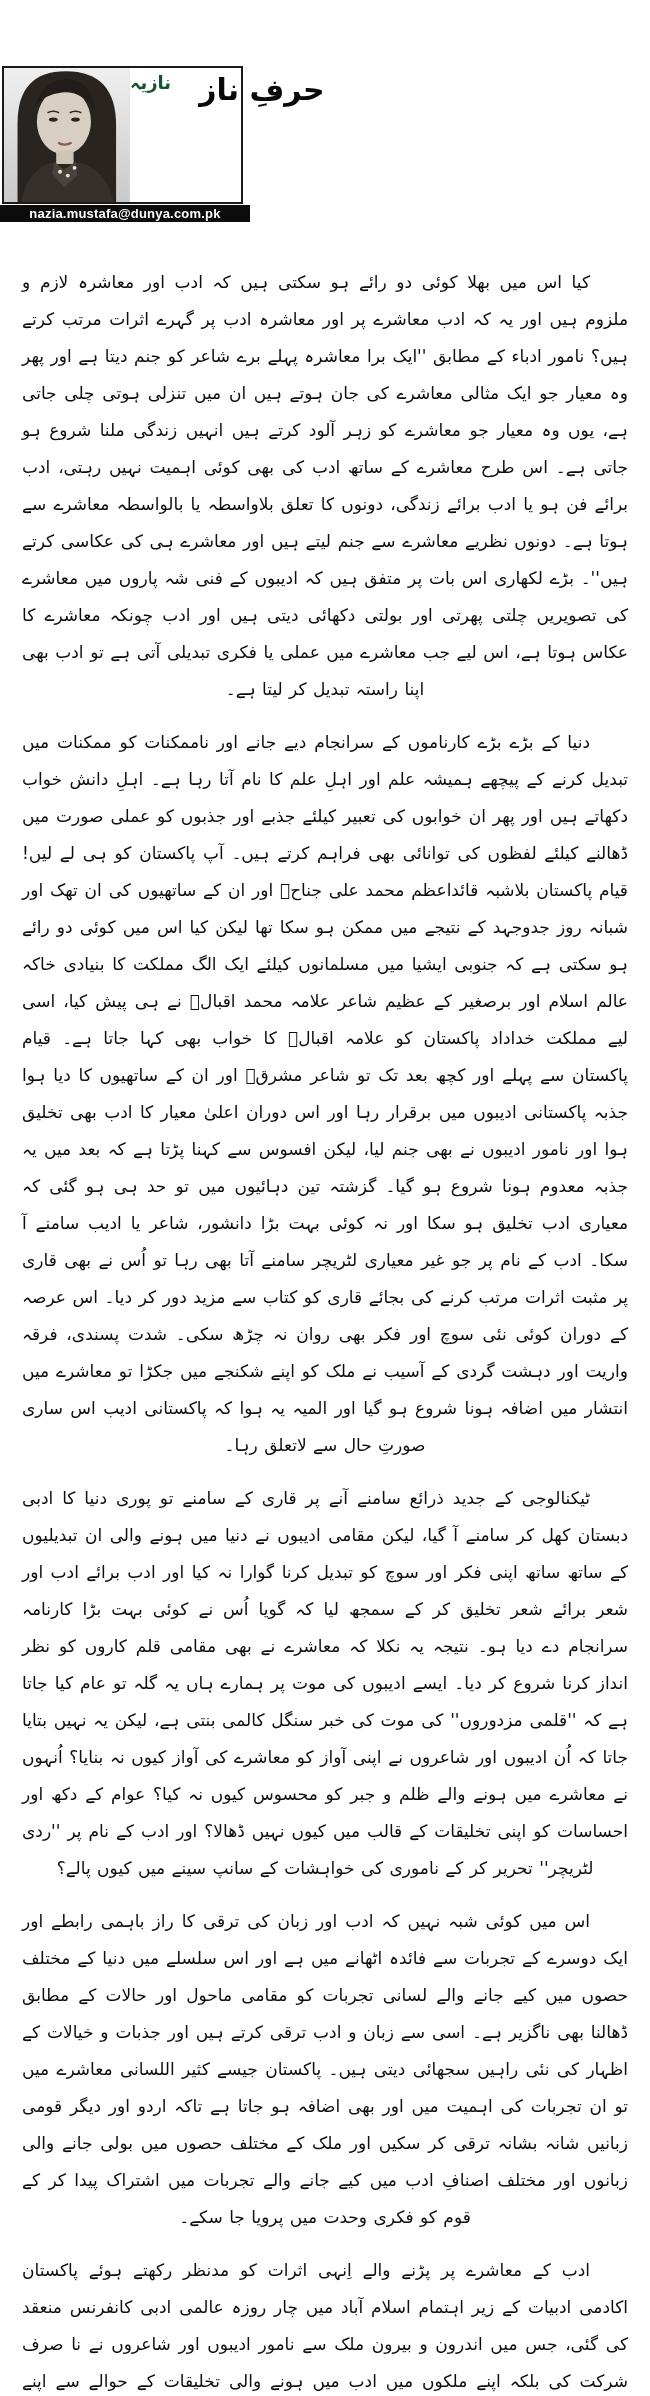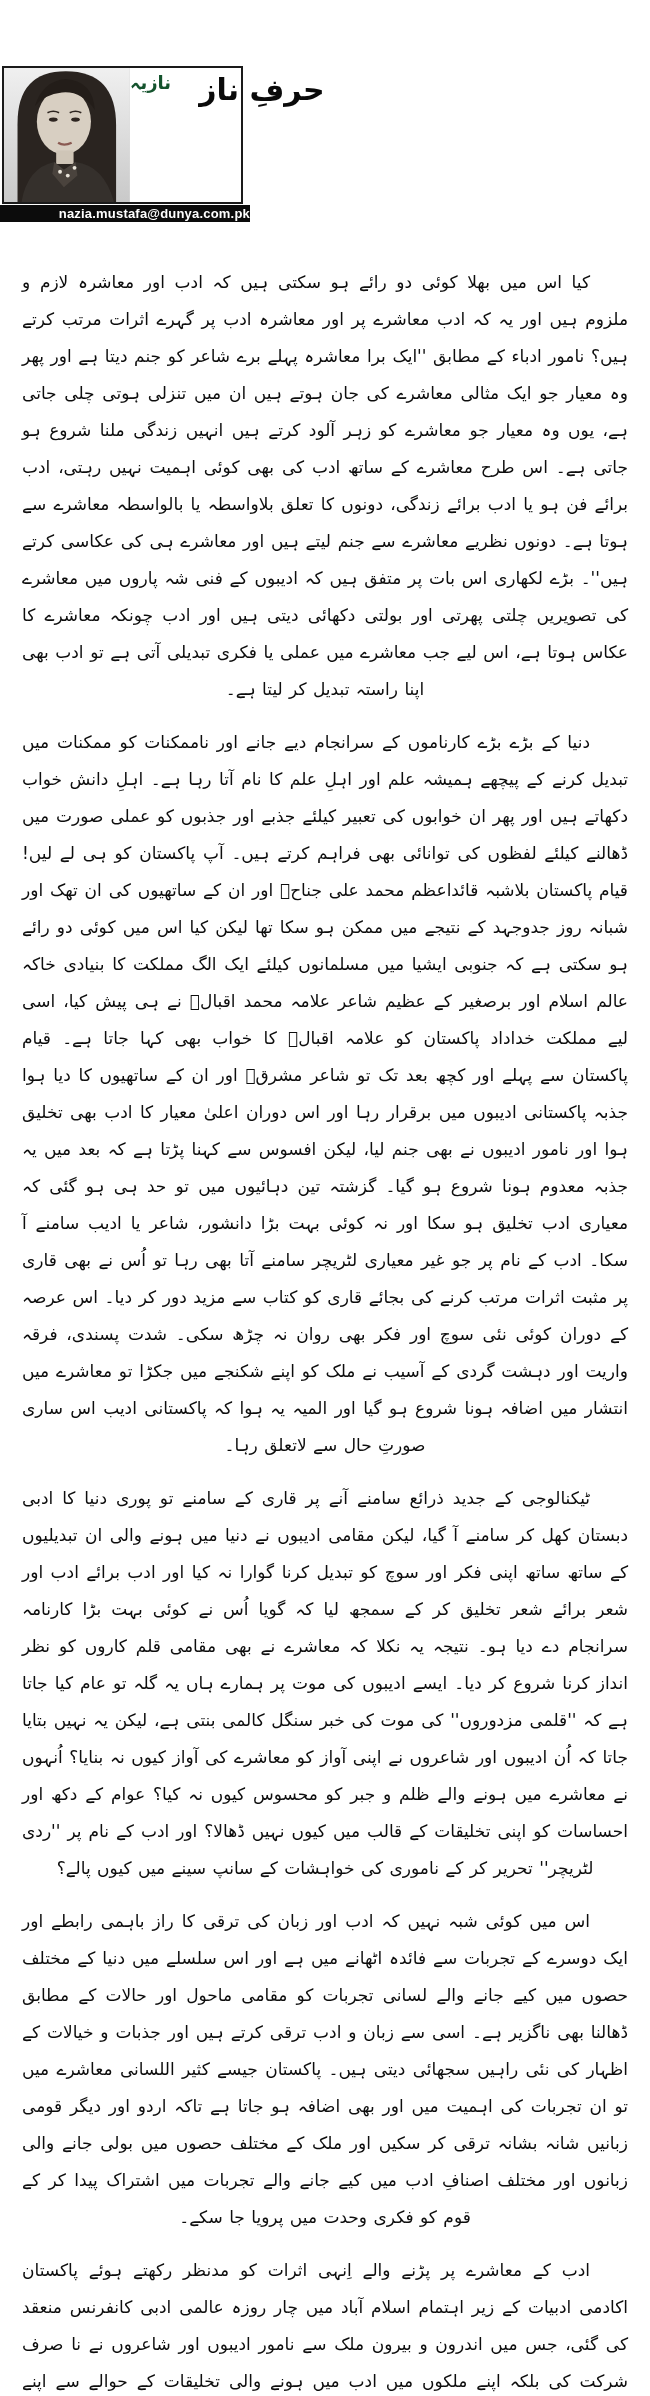--- a/index.html
+++ b/index.html
@@ -79,21 +79,21 @@
     top: 205px;
     left: 0;
     width: 250px;
     height: 17px;
     background: #0c0c0c;
     color: #ffffff;
     font-family: "Liberation Sans", "DejaVu Sans", sans-serif;
     font-weight: bold;
     font-size: 13px;
     line-height: 17px;
-    text-align: right;
+    text-align: center;
     direction: ltr;
     letter-spacing: 0.2px;
   }
 
   
   .body-text {
     position: absolute;
     top: 248px;
     right: 6px;
     left: 6px;

